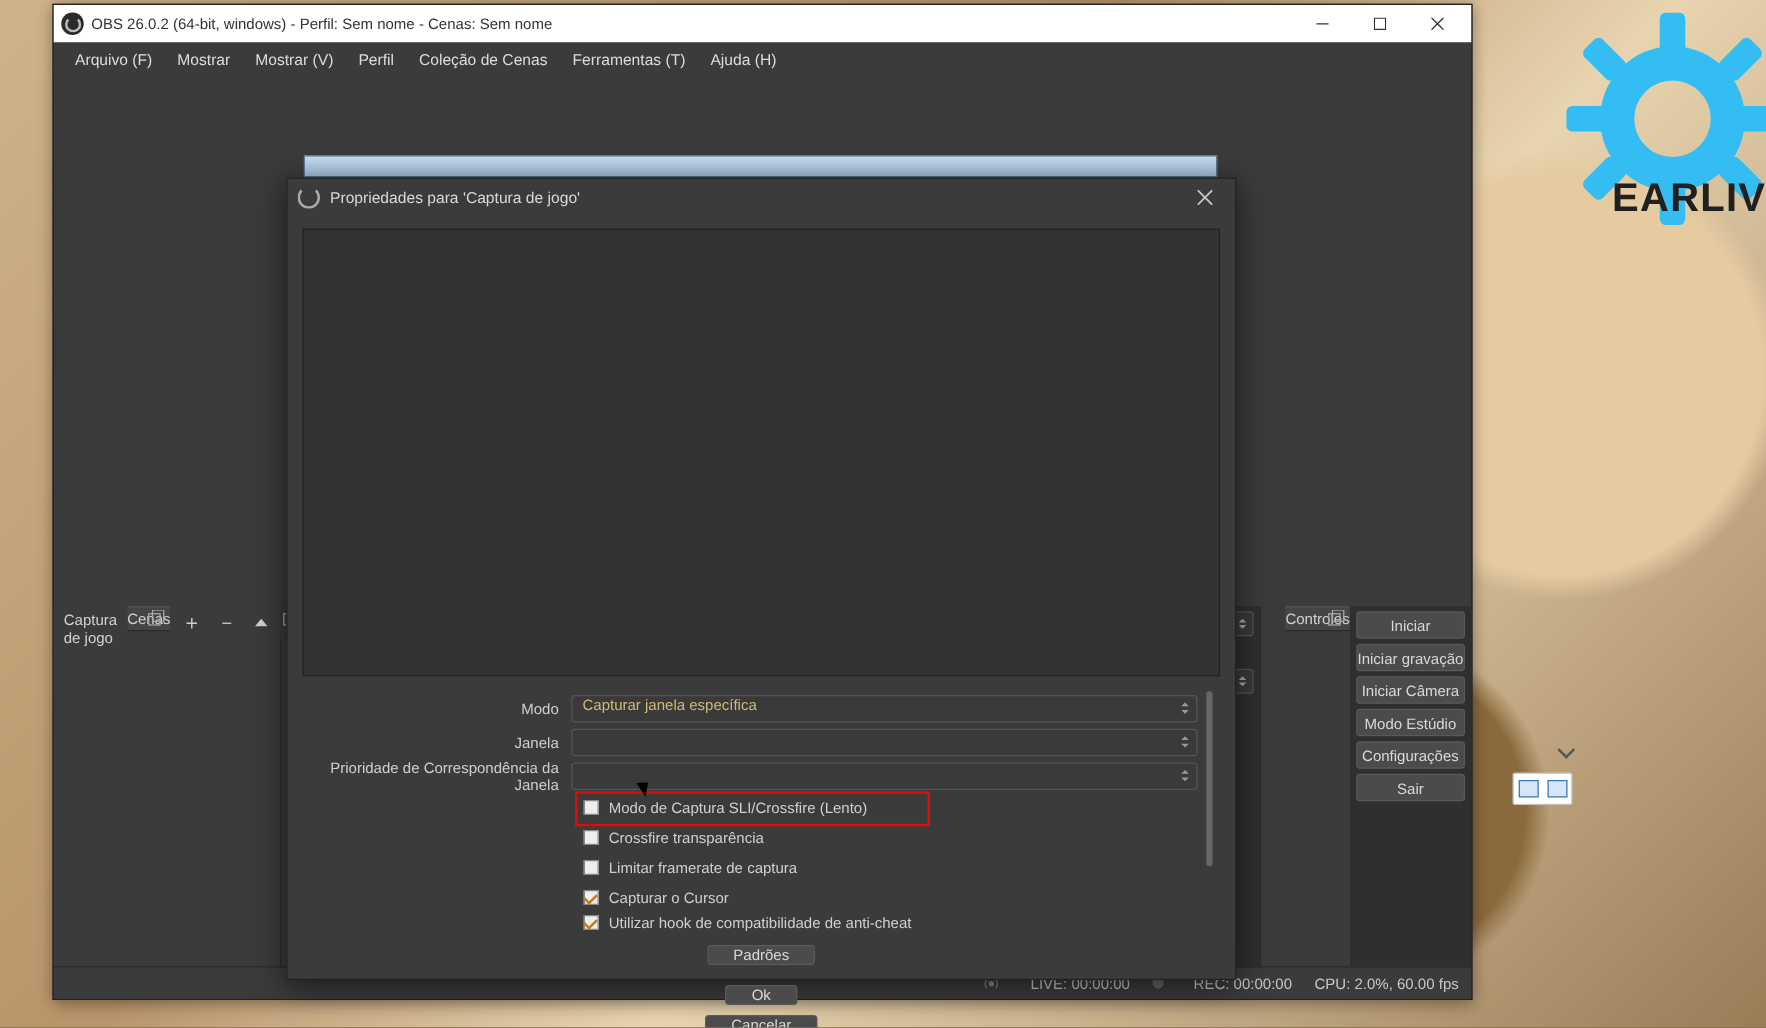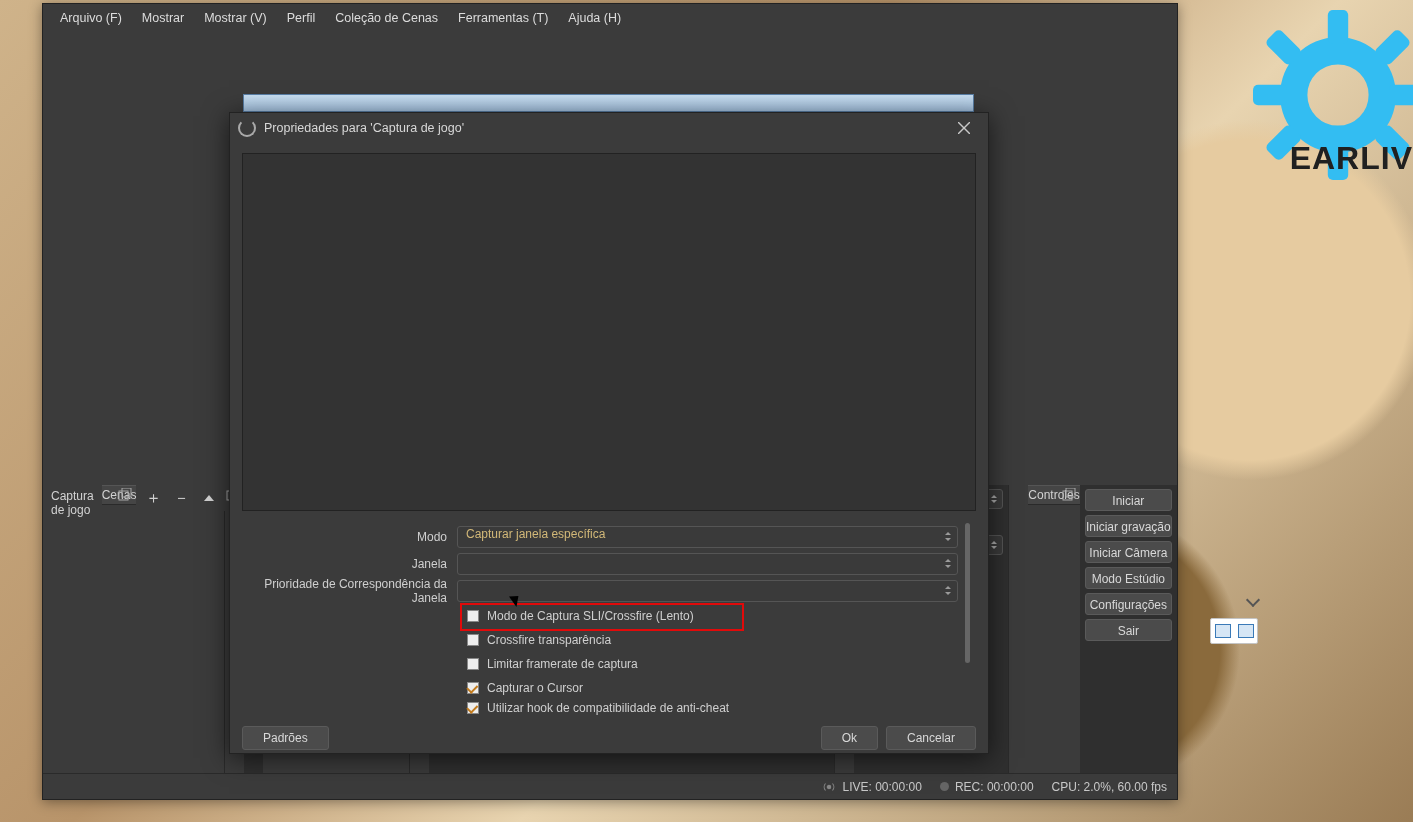--- a/index.html
+++ b/index.html
@@ -51,21 +51,21 @@
   .ctrl-btn { display:block; margin:2px 5px; height:22px; line-height:22px; background:#4b4b4b; border:1px solid #5a5a5a; border-radius:3px; font-size:12px; color:#d8d8d8; text-align:center; }
 
   .trans-select { margin:4px 5px; height:20px; background:#3a3a3a; border:1px solid #555; border-radius:3px; position:relative; }
   .trans-select .spin { position:absolute; right:2px; top:1px; bottom:1px; width:12px; display:flex; flex-direction:column; }
   .trans-select .spin span { flex:1; display:flex; align-items:center; justify-content:center; }
   .trans-select .spin span::before { content:""; border:3px solid transparent; }
   .trans-select .spin .up::before { border-bottom-color:#aaa; }
   .trans-select .spin .dn::before { border-top-color:#aaa; }
 
   .statusbar { position:absolute; left:0; right:0; bottom:0; height:26px; background:#3b3b3b; display:flex; align-items:center; justify-content:flex-end; padding:0 10px; gap:18px; font-size:12px; color:#c8c8c8; border-top:1px solid #2a2a2a; }
-  .status-item { display:flex; align-items:center; gap:6px; }
+  .status-item { display:flex; align-items:center; gap:24px; }
   .status-dot { width:9px; height:9px; background:#666; border-radius:50%; }
   .status-broadcast { width:14px; height:14px; }
 
   
   .dialog { position:absolute; left:186px; top:80px; width:760px; height:642px; background:#3b3b3b; border:1px solid #222; box-shadow:0 4px 24px rgba(0,0,0,.6); display:flex; flex-direction:column; }
   .dialog-titlebar { height:30px; display:flex; align-items:center; padding:0 4px 0 8px; color:#d8d8d8; font-size:12.5px; }
   .dialog-titlebar .ico { width:18px; height:18px; border:2px solid #aaa; border-radius:50%; border-top-color:transparent; margin-right:8px; }
   .dialog-titlebar .spacer { flex:1; }
   .dialog-close { width:40px; height:30px; display:flex; align-items:center; justify-content:center; color:#c8c8c8; }
   .dialog-body { flex:1; padding:10px 12px; display:flex; flex-direction:column; }
@@ -82,21 +82,21 @@
 
   .check-row { display:flex; align-items:center; height:24px; font-size:12px; color:#cfcfcf; padding-left:225px; }
   .check-row .box { width:12px; height:12px; background:#eee; border:1px solid #888; margin-right:8px; display:flex; align-items:center; justify-content:center; }
   .check-row .box.checked::after { content:""; width:8px; height:5px; border-left:2px solid #c27b1e; border-bottom:2px solid #c27b1e; transform:rotate(-45deg) translate(0,-1px); }
   .hl { position:absolute; border:2px solid #e20a0a; height:28px; width:284px; left:218px; top:92px; pointer-events:none; }
   .cursor-arrow { position:absolute; left:270px; top:82px; width:12px; height:18px; pointer-events:none; }
   .cursor-arrow::before { content:""; position:absolute; border-left:8px solid #000; border-top:5px solid transparent; border-bottom:8px solid transparent; transform:rotate(-35deg); }
 
   .scroll-thumb { position:absolute; right:6px; top:12px; width:5px; height:140px; background:#666; border-radius:3px; }
 
-  .dialog-footer { height:40px; display:flex; align-items:center; padding:0 12px 8px; gap:8px; }
+  .dialog-footer { height:40px; display:flex; align-items:center; padding:0 12px 8px; gap:8px;flex-direction:column; }
   .dlg-btn { height:24px; padding:0 20px; background:#4b4b4b; border:1px solid #5a5a5a; border-radius:3px; font-size:12px; color:#d8d8d8; display:flex; align-items:center; }
   .dialog-footer .spacer { flex:1; }
 
   .popout-icon svg, .status-broadcast svg { width:100%; height:100%; }
   .preview-stub { position:absolute; left:200px; top:62px; right:203px; height:18px; background:linear-gradient(#c9dff2,#a8c6e4); border:1px solid #5a7fa6; }
 
   .panel-trans .panel-body { display:flex; flex-direction:column; }
   .panel-controles .panel-body { display:flex; flex-direction:column; padding:2px 0; }
 
   .tb-chevron { width:0; height:0; border-left:5px solid transparent; border-right:5px solid transparent; }
@@ -124,20 +124,41 @@
     </svg>
 </div>
 <div class="brand-text">EARLIV</div>
 <div class="side-arrow"></div>
 <div class="side-toggle">
     <span></span>
     <span></span>
   </div>
 
 <div class="obs-window">
+  <div class="titlebar">
+    <div class="titlebar-icon"></div>
+    <span>OBS 26.0.2 (64-bit, windows) - Perfil: Sem nome - Cenas: Sem nome</span>
+    <div class="titlebar-spacer"></div>
+    <div class="winbtn">
+        <svg viewBox="0 0 10 10">
+          <line x1="0" y1="5" x2="10" y2="5" stroke="currentColor" stroke-width="1"></line>
+        </svg>
+      </div>
+    <div class="winbtn">
+        <svg viewBox="0 0 10 10">
+          <rect x="0.5" y="0.5" width="9" height="9" fill="none" stroke="currentColor" stroke-width="1"></rect>
+        </svg>
+      </div>
+    <div class="winbtn close">
+        <svg viewBox="0 0 10 10">
+          <line x1="0" y1="0" x2="10" y2="10" stroke="currentColor" stroke-width="1"></line>
+          <line x1="10" y1="0" x2="0" y2="10" stroke="currentColor" stroke-width="1"></line>
+        </svg>
+      </div>
+  </div>
 
   <div class="menubar">
     <span>Arquivo (F)</span>
     <span>Mostrar</span>
     <span>Mostrar (V)</span>
     <span>Perfil</span>
     <span>Coleção de Cenas</span>
     <span>Ferramentas (T)</span>
     <span>Ajuda (H)</span>
   </div>

